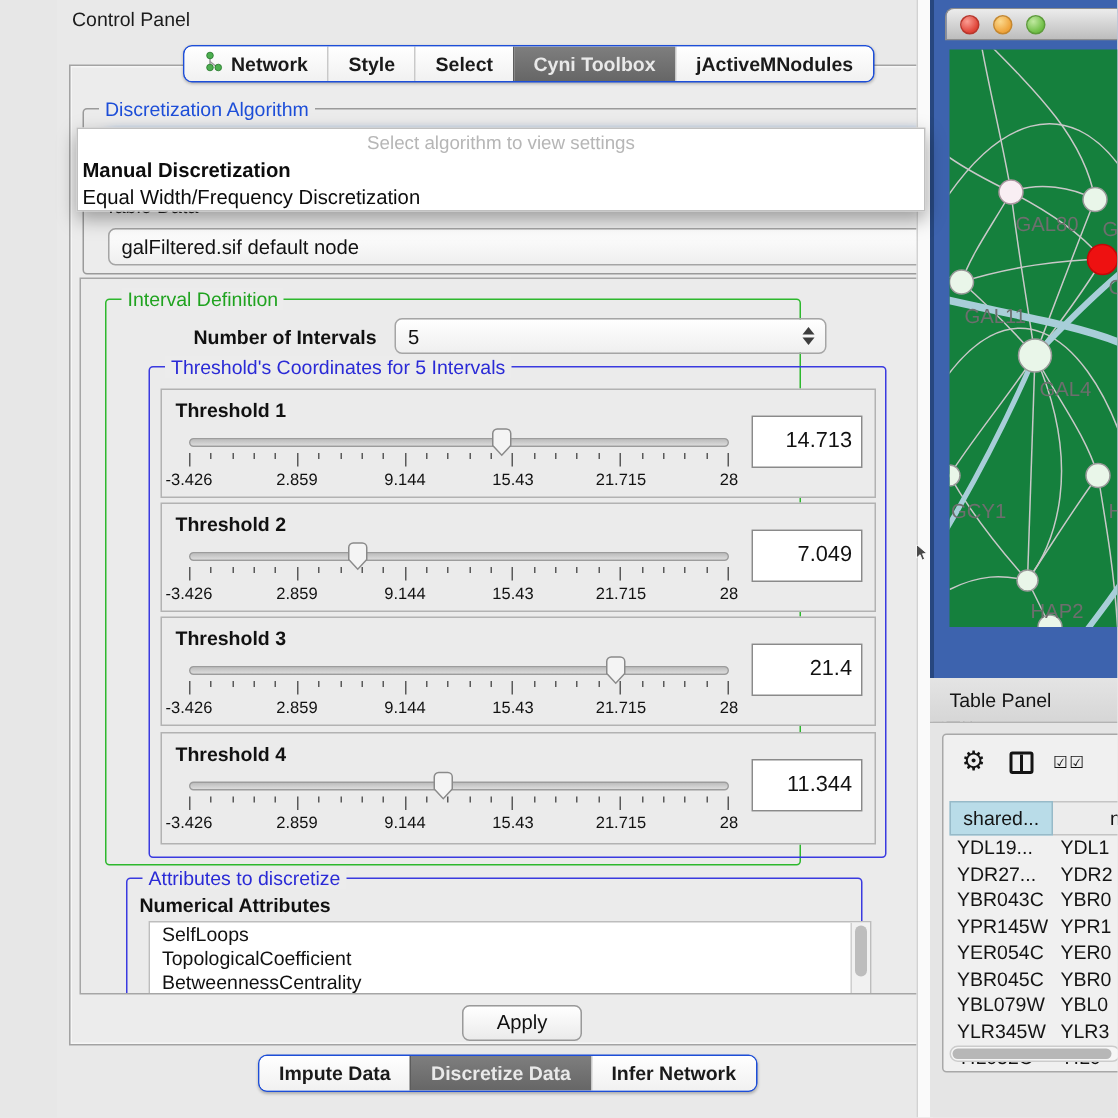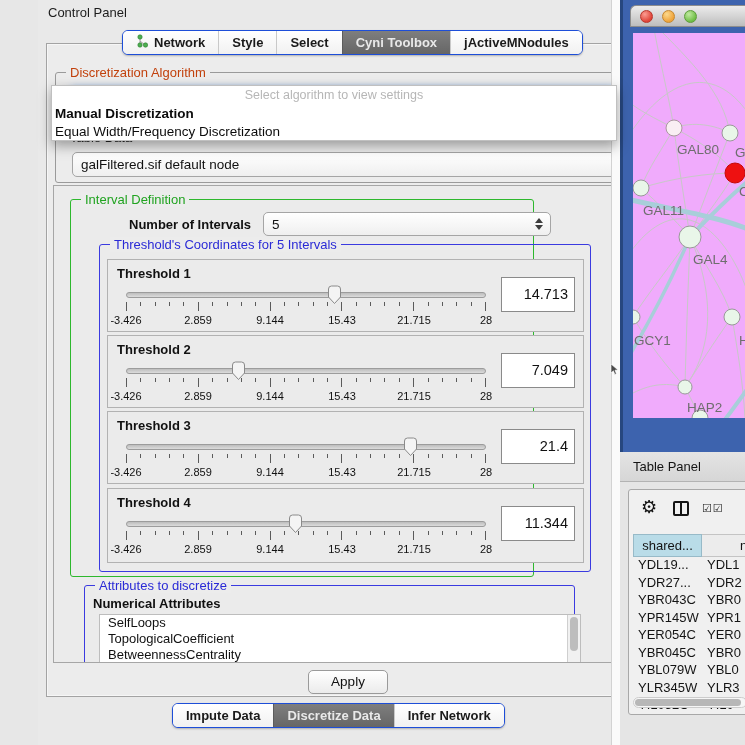--- a/index.html
+++ b/index.html
@@ -19,21 +19,21 @@
   .seg.selected { background:linear-gradient(#7e7e7e,#666666); color:#e9e9e9; border-left-color:#5c5c5c; }
   .tabs-top { left:84px; top:30px; }
   .tabs-bottom { left:134px; top:703px; }
 
   .main-panel { position:absolute; left:8px; top:43px; width:602px; height:654px; border:1px solid #a3a3a3; background:#ececec; box-shadow:inset 0 0 0 1px #f6f6f6; }
 
   .group { position:absolute; border:1px solid #9a9a9a; border-radius:3px; }
   .group-title { position:absolute; top:-8px; left:10px; background:#ececec; padding:0 4px; font-size:13px; color:#222; white-space:nowrap; }
   .gt-green { color:#20a320; }
   .gt-blue { color:#2a2ad6; }
-  .gt-algo { color:#c2410c; }
+  .gt-algo { color:#1d4ed8; }
 
   .algo-group { left:8px; top:28px; width:586px; height:62px; }
   .algo-combo { position:absolute; left:8px; top:16px; width:562px; height:28px; border-radius:14px; background:linear-gradient(#ffffff,#f2f2f2); border:1px solid #7fa6d9; box-shadow:0 0 6px 2px rgba(88,148,230,.8); }
 
   .popup { position:absolute; left:4px; top:41px; width:566px; height:56px; background:#fff; border:1px solid #c0c0c0; box-shadow:0 5px 12px rgba(0,0,0,.35); z-index:10; }
   .popup-hint { height:19px; line-height:19px; text-align:center; color:#b6b6b6; font-size:12.5px; }
   .popup-item { height:18px; line-height:18px; padding-left:3px; font-size:13.5px; color:#0c0c0c; }
   .popup-item.bold { font-weight:bold; }
 
   .td-group { left:8px; top:93px; width:586px; height:46px; }
@@ -76,21 +76,21 @@
 
   .splitter { position:absolute; left:611px; top:0; width:11px; height:745px; background:#fafafa; border-left:1px solid #d2d2d2; }
 
   
   .net-bg { position:absolute; left:620px; top:0; width:125px; height:452px; background:linear-gradient(90deg,#27477f 0px,#27477f 3px,#3d63ae 3px); }
   .net-titlebar { position:absolute; left:630px; top:5px; width:115px; height:22px; background:linear-gradient(#ececec,#bdbdbd); border:1px solid #8d8d8d; border-right:none; border-top-left-radius:6px; }
   .light { position:absolute; top:4px; width:13px; height:13px; border-radius:50%; }
   .light-red { left:9px; background:radial-gradient(circle at 35% 30%, #fb9d93, #df4337 70%); border:1px solid #b8362c; }
   .light-yellow { left:31px; background:radial-gradient(circle at 35% 30%, #fbd98d, #efa33a 70%); border:1px solid #c4872f; }
   .light-green { left:53px; background:radial-gradient(circle at 35% 30%, #c0e9a0, #6fbe45 70%); border:1px solid #5d9c3a; }
-  .net-canvas { position:absolute; left:633px; top:33px; width:112px; height:385px; background:#f0abfc; overflow:hidden; }
+  .net-canvas { position:absolute; left:633px; top:33px; width:112px; height:385px; background:#15803d; overflow:hidden; }
 
   .tp-strip { position:absolute; left:620px; top:452px; width:125px; height:30px; background:linear-gradient(#e4e4e4,#d6d6d6); border-bottom:1px solid #b3b3b3; }
   .tp-strip-title { position:absolute; left:13px; top:7px; font-size:13px; color:#141414; }
   .tp-area { position:absolute; left:620px; top:482px; width:125px; height:263px; background:#e5e5e5; }
   .tp-box { position:absolute; left:8px; top:7px; width:130px; height:226px; background:#f0f0f0; border:1px solid #a8a8a8; border-radius:3px; overflow:hidden; }
   .gear { position:absolute; left:12px; top:6px; font-size:18px; color:#141414; }
   .col-icon { position:absolute; left:44px; top:11px; width:16px; height:15px; border:2px solid #141414; border-radius:2px; }
   .col-icon::after { content:""; position:absolute; left:5px; top:0; width:2px; height:11px; background:#141414; }
   .checks { position:absolute; left:73px; top:12px; font-size:11px; letter-spacing:1px; color:#141414; }
   .tp-table { position:absolute; left:4px; top:44px; width:150px; }

